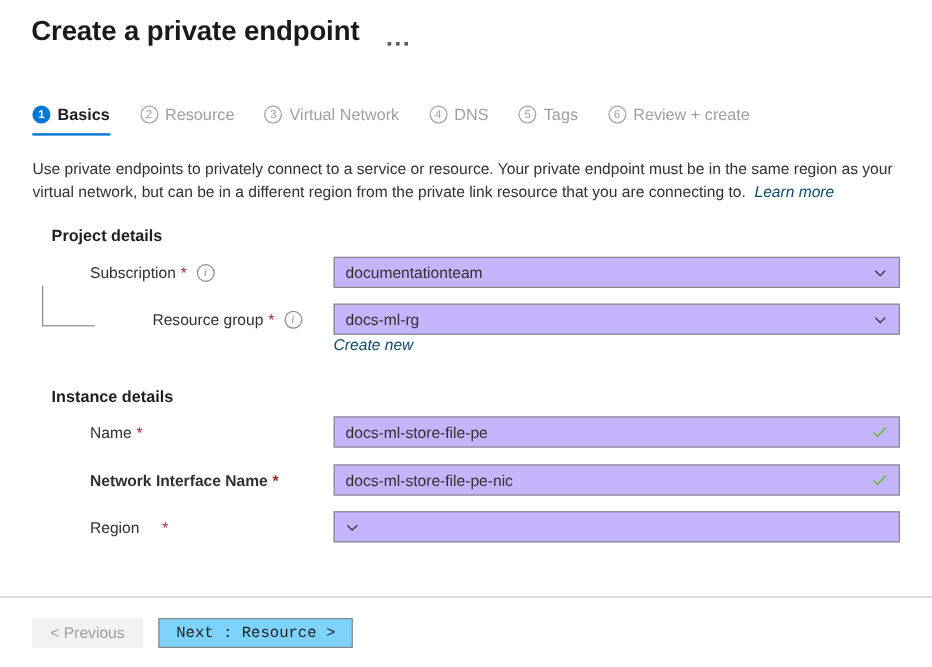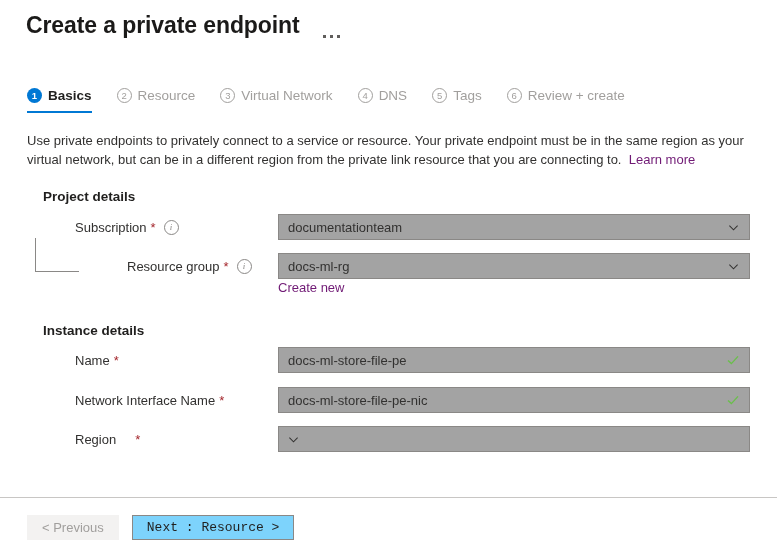--- a/index.html
+++ b/index.html
@@ -106,23 +106,24 @@
   .description {
     position: absolute;
     left: 27px;
     top: 131px;
     width: 725px;
     font-size: 13px;
     line-height: 19px;
     color: #323130;
   }
   .link {
-    color: #701a75;
+    color: #0c4a6e;
     text-decoration: none;
     cursor: pointer;
+    font-style: italic;
   }
 
   
   .section-title {
     position: absolute;
     left: 27px;
     font-size: 13.5px;
     font-weight: 700;
     color: #201f1e;
     padding-left: 16px;
@@ -173,21 +174,21 @@
   }
 
   
   .control {
     position: absolute;
     left: 278px;
     width: 472px;
     height: 26px;
     box-sizing: border-box;
     border: 1px solid #8a8886;
-    background: #a3a3a3;
+    background: #c4b5fd;
     display: flex;
     align-items: center;
     padding: 0 8px 0 9px;
     font-size: 13px;
     color: #323130;
   }
   .control .value {
     flex: 1;
     white-space: nowrap;
     overflow: hidden;
@@ -340,21 +341,21 @@
 </div>
 <div class="control" style="top:347px;">
   <div class="value">docs-ml-store-file-pe</div>
   <div class="check">
     <svg viewBox="0 0 14 14" width="14" height="14">
         <path d="M2 7.4 L5.4 10.6 L12 3.4" fill="none" stroke="#6abf4b" stroke-width="1.4"></path>
       </svg>
   </div>
 </div>
 
-<div class="field-label" style="left:27px; top:393px;">
+<div class="field-label" style="left:27px; top:393px;font-weight:bold;">
   <span>Network Interface Name</span>
   <span class="req">*</span>
 </div>
 <div class="control" style="top:387px;">
   <div class="value">docs-ml-store-file-pe-nic</div>
   <div class="check">
     <svg viewBox="0 0 14 14" width="14" height="14">
         <path d="M2 7.4 L5.4 10.6 L12 3.4" fill="none" stroke="#6abf4b" stroke-width="1.4"></path>
       </svg>
   </div>

